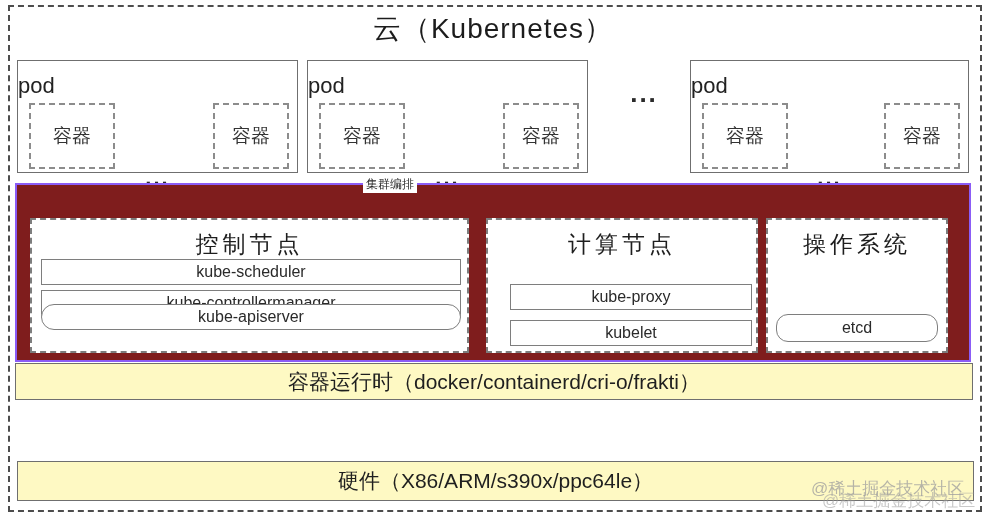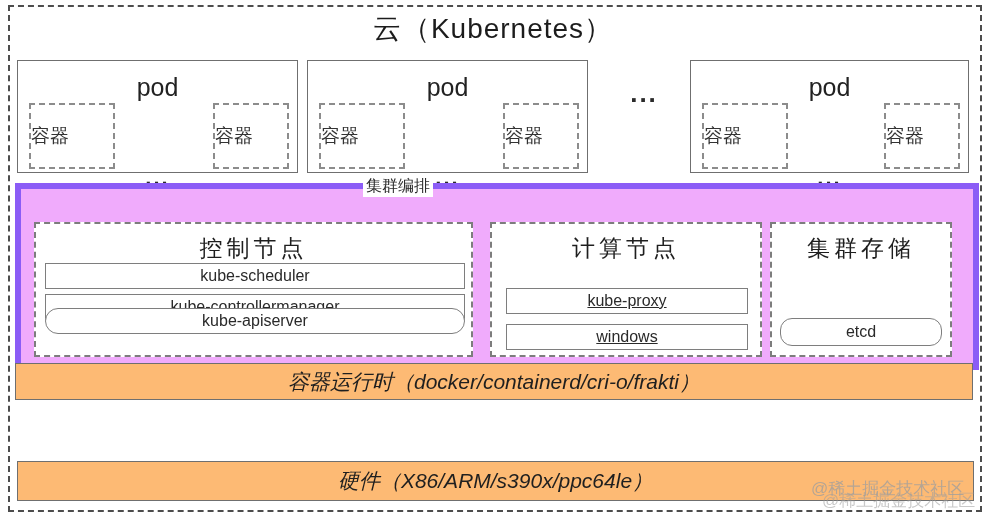--- a/index.html
+++ b/index.html
@@ -39,31 +39,31 @@
     top: 60px;
     height: 111px;
     border: 1px solid #6f6f6f;
     background: #ffffff;
   }
   .pod-box.p1 { left: 17px;  width: 279px; }
   .pod-box.p2 { left: 307px; width: 279px; }
   .pod-box.p3 { left: 690px; width: 277px; }
   .pod-label {
     left: 0; right: 0; top: 12px;
-    text-align: center;
-    font-size: 25px;
+    text-align: left;
+    font-size: 22px;
     color: #222;
   }
   .container-box {
     top: 42px;
     height: 62px;
     border: 2px dashed #8c8c8c;
     display: flex;
     align-items: center;
-    justify-content: flex-start;
+    justify-content: center;
     font-size: 19px;
     color: #333;
     background: #fff;
   }
   .container-box.left  { left: 11px;  width: 82px; }
   .container-box.right { right: 8px;  width: 72px; }
   .pod-inner-dots {
     left: 0; right: 0; top: 112px;
     text-align: center;
     font-size: 22px;
@@ -79,26 +79,26 @@
     font-size: 26px;
     font-weight: bold;
     letter-spacing: 2px;
     color: #2a2a2a;
   }
 
   
   .cluster-box {
     left: 15px; top: 183px;
     width: 952px; height: 175px;
-    border: 6px solid #8b5cf6;
-    background: #f0abfc;
+    border: 2px solid #8b5cf6;
+    background: #7f1d1d;
   }
   .orchestration-label {
     left: 363px; top: 176px;
-    font-size: 16px;
+    font-size: 12px;
     color: #2a2a2a;
     background: #ffffff;
     padding: 0 3px;
     z-index: 3;
   }
   .panel {
     top: 33px;
     height: 131px;
     border: 2px dashed #7d7d7d;
     background: #fff;
@@ -119,37 +119,36 @@
     display: flex;
     align-items: center;
     justify-content: center;
     font-size: 16px;
     color: #2a2a2a;
   }
   .control .component-row { left: 9px; width: 418px; height: 24px; position: absolute; }
   .row-1 { top: 39px; }
   .row-2 { top: 70px; }
   .row-3 { top: 84px; border-radius: 13px; }
-  .compute .component-row { left: 14px; width: 240px; height: 24px; position: absolute; text-decoration: underline; }
+  .compute .component-row { left: 22px; width: 240px; height: 24px; position: absolute; }
   .crow-1 { top: 64px; }
   .crow-2 { top: 100px; }
   .storage .component-row { left: 8px; width: 160px; height: 26px; position: absolute; top: 94px; border-radius: 12px; }
 
   
   .layer-bar {
     left: 15px;
     width: 956px;
     border: 1px solid #6f6f6f;
-    background: #fdba74;
+    background: #fef9c3;
     display: flex;
     align-items: center;
     justify-content: center;
     font-size: 21px;
     color: #1f1f1f;
-    font-style: italic;
   }
   .layer-1 { top: 363px; height: 35px; }
   .layer-2 { top: 409px; height: 36px; }
   .layer-3 { top: 461px; height: 38px; left: 17px; width: 955px; }
 
   
   .watermark {
     font-size: 17px;
     color: #9e9e9e;
     white-space: nowrap;
@@ -209,25 +208,25 @@
     <div class="abs panel control">
       <div class="abs panel-title">控制节点</div>
       <div class="component-row row-1">kube-scheduler</div>
       <div class="component-row row-2">kube-controllermanager</div>
       <div class="component-row row-3">kube-apiserver</div>
     </div>
 
     <div class="abs panel compute">
       <div class="abs panel-title">计算节点</div>
       <div class="component-row crow-1">kube-proxy</div>
-      <div class="component-row crow-2">windows</div>
+      <div class="component-row crow-2">kubelet</div>
     </div>
 
     <div class="abs panel storage">
-      <div class="abs panel-title">集群存储</div>
+      <div class="abs panel-title">操作系统</div>
       <div class="component-row">etcd</div>
     </div>
 
   </div>
 
   <div class="abs layer-bar layer-1">容器运行时（docker/containerd/cri-o/frakti）</div>
   <div class="abs layer-bar layer-3">硬件（X86/ARM/s390x/ppc64le）</div>
 
   <div class="abs watermark wm-1">@稀土掘金技术社区</div>
   <div class="abs watermark wm-2">@稀土掘金技术社区</div>

